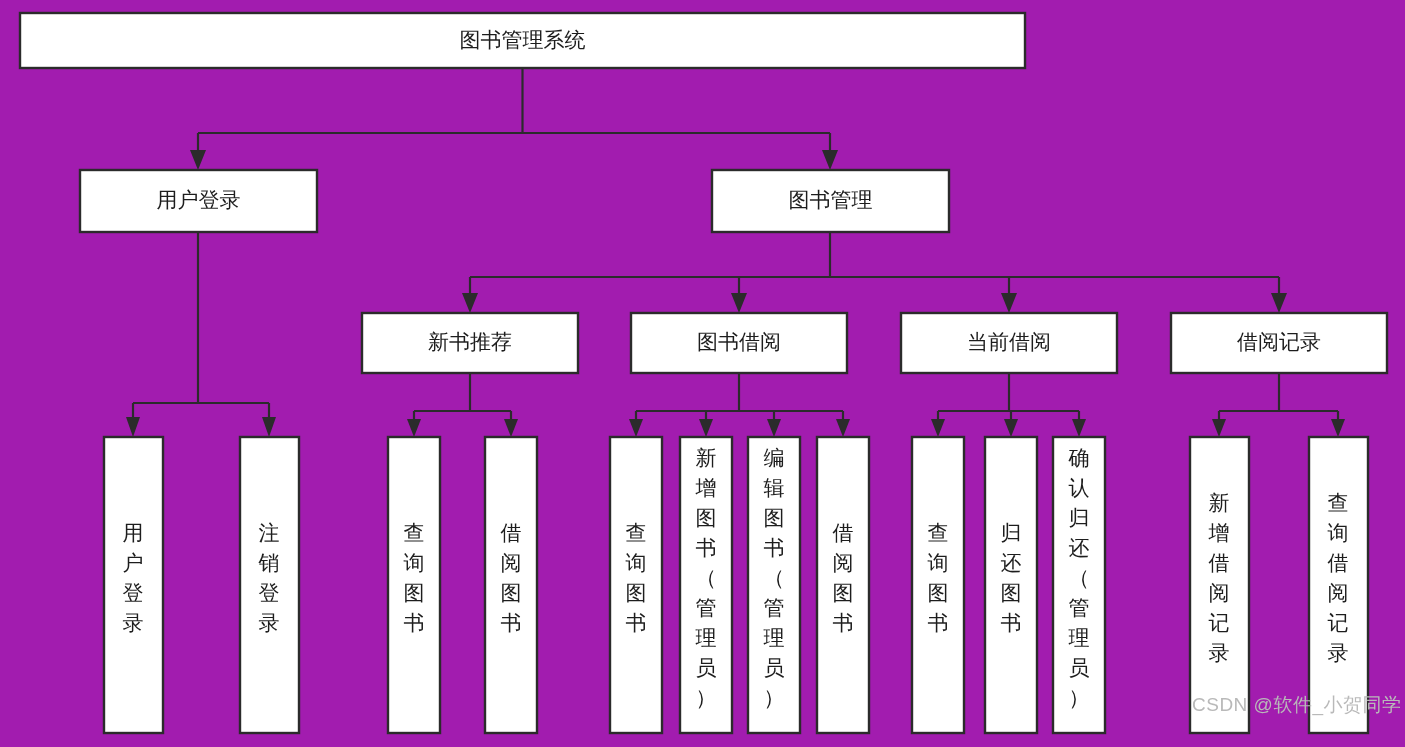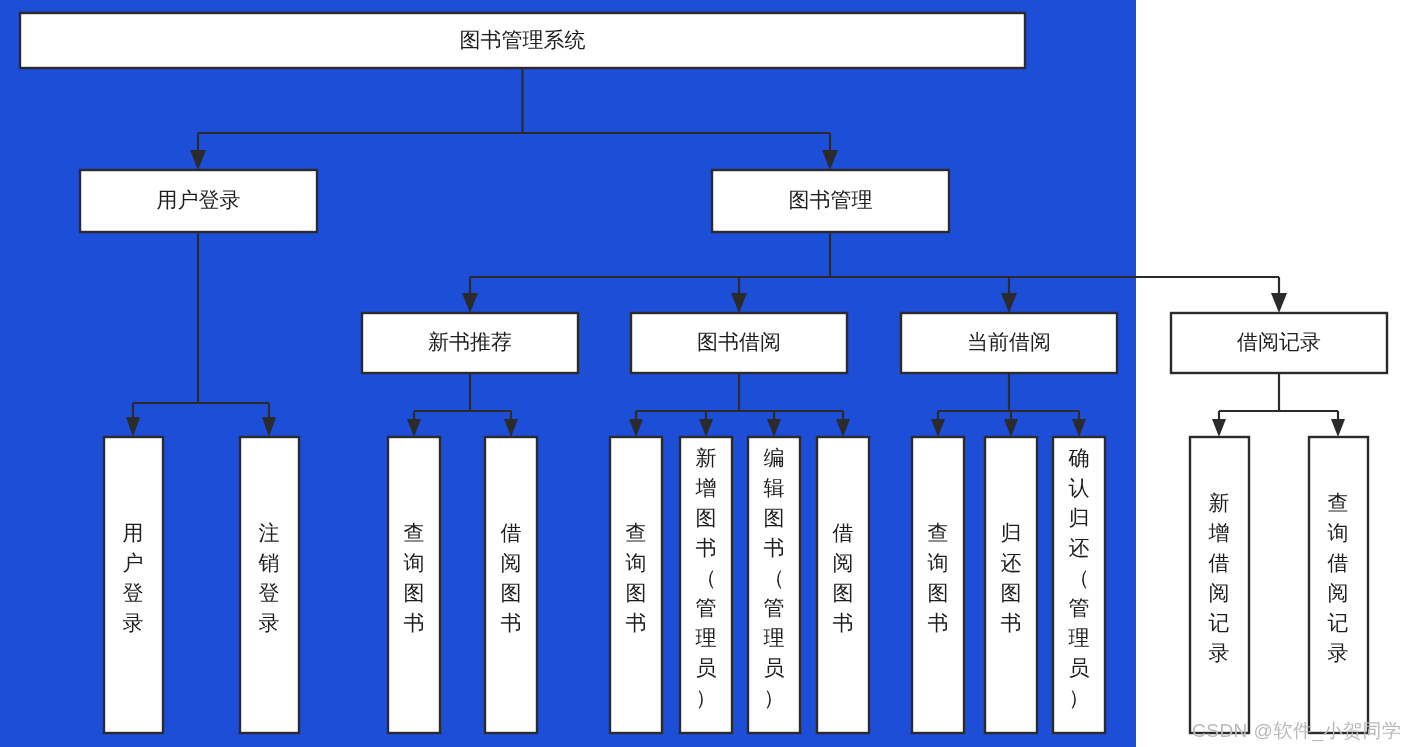--- a/index.html
+++ b/index.html
@@ -8,23 +8,23 @@
     background: #ffffff;
   }
   body {
     width: 1405px;
     height: 747px;
     overflow: hidden;
     font-family: "Liberation Sans", "DejaVu Sans", sans-serif;
   }
   #diagram-root {
     position: relative;
-    width: 1136px;
+    width: 1405px;
     height: 747px;
-    background: #1d4ed8;
+    background: #a21caf;
   }
   svg.flow {
     position: absolute;
     left: 0;
     top: 0;
     width: 1405px;
     height: 747px;
     display: block;
   }
   .node-rect {
@@ -237,15 +237,15 @@
     <g>
       <rect class="leaf-rect" x="1190" y="437" width="59" height="296"></rect>
       <text class="leaf-label" x="1219"><tspan x="1219" y="510.0">新</tspan><tspan x="1219" y="540.0">增</tspan><tspan x="1219" y="570.0">借</tspan><tspan x="1219" y="600.0">阅</tspan><tspan x="1219" y="630.0">记</tspan><tspan x="1219" y="660.0">录</tspan></text>
     </g>
     <g>
       <rect class="leaf-rect" x="1309" y="437" width="59" height="296"></rect>
       <text class="leaf-label" x="1338"><tspan x="1338" y="510.0">查</tspan><tspan x="1338" y="540.0">询</tspan><tspan x="1338" y="570.0">借</tspan><tspan x="1338" y="600.0">阅</tspan><tspan x="1338" y="630.0">记</tspan><tspan x="1338" y="660.0">录</tspan></text>
     </g>
   </svg>
 
-  <div class="watermark" style="left: 1192px; top: 718px; color: rgb(185, 185, 185);">CSDN @软件_小贺同学</div>
+  <div class="watermark" style="left: 1192px; top: 692px; color: rgb(185, 185, 185);">CSDN @软件_小贺同学</div>
 
 </div>
 
 </body></html>

